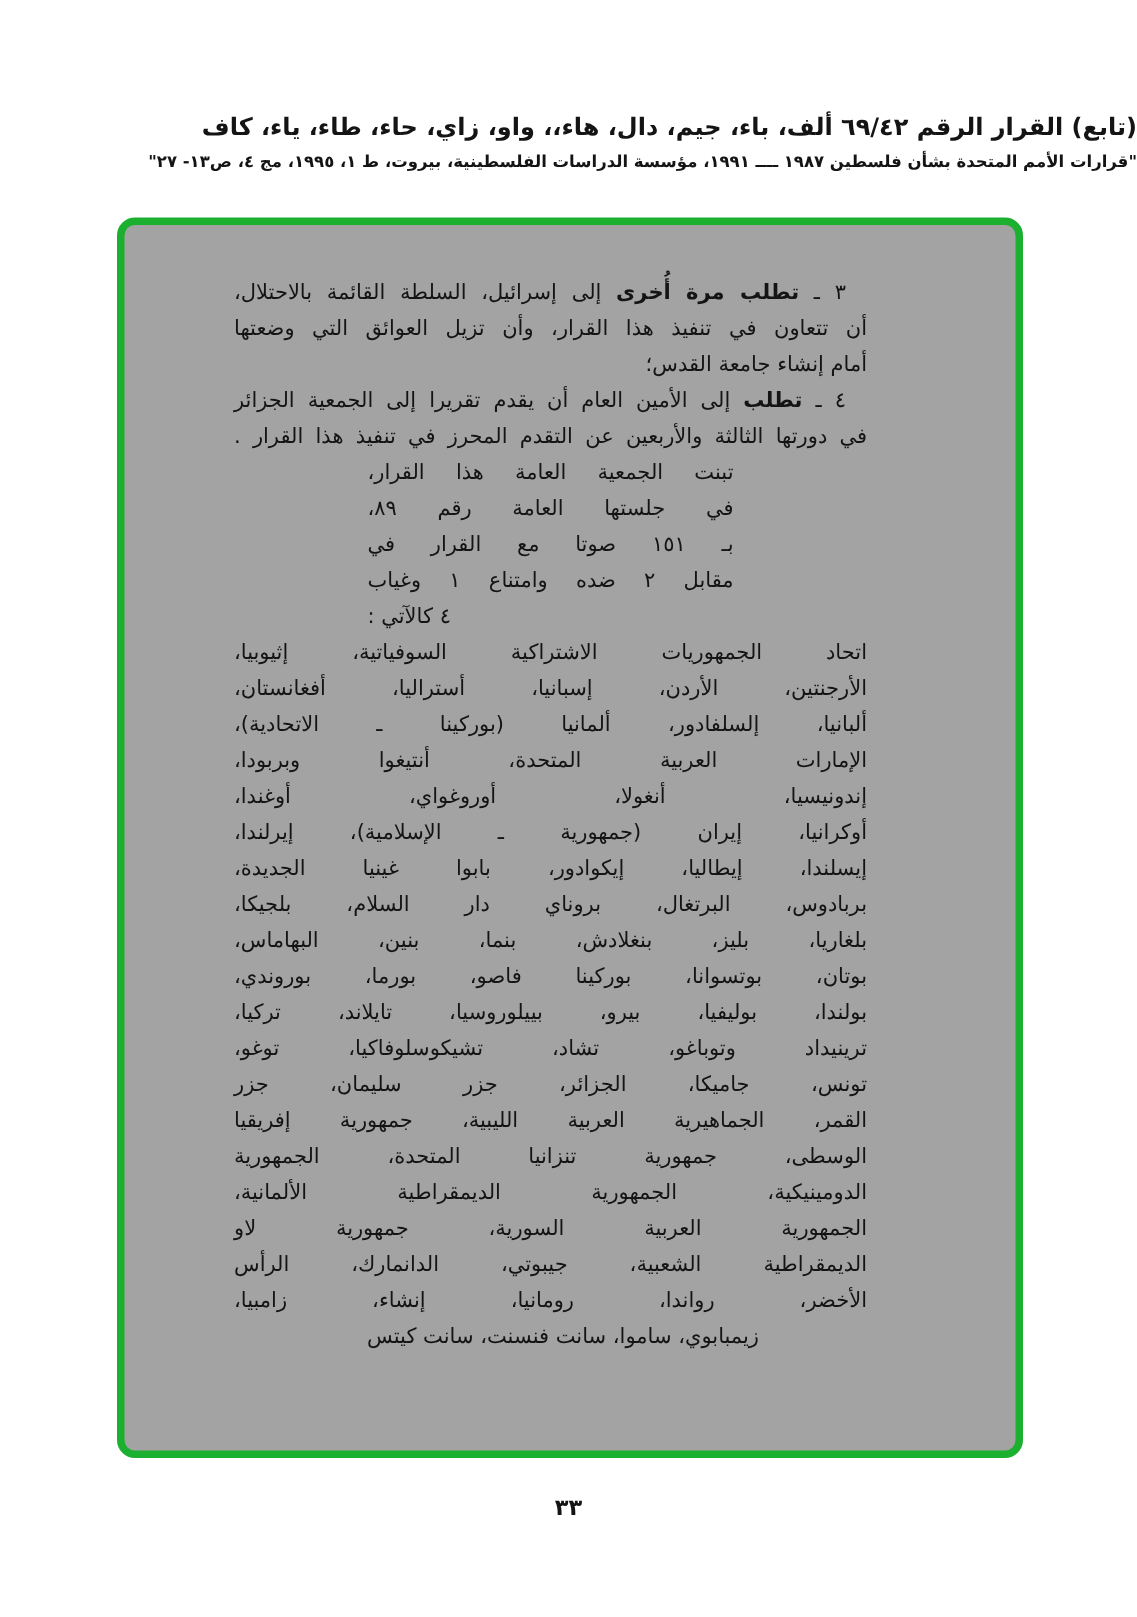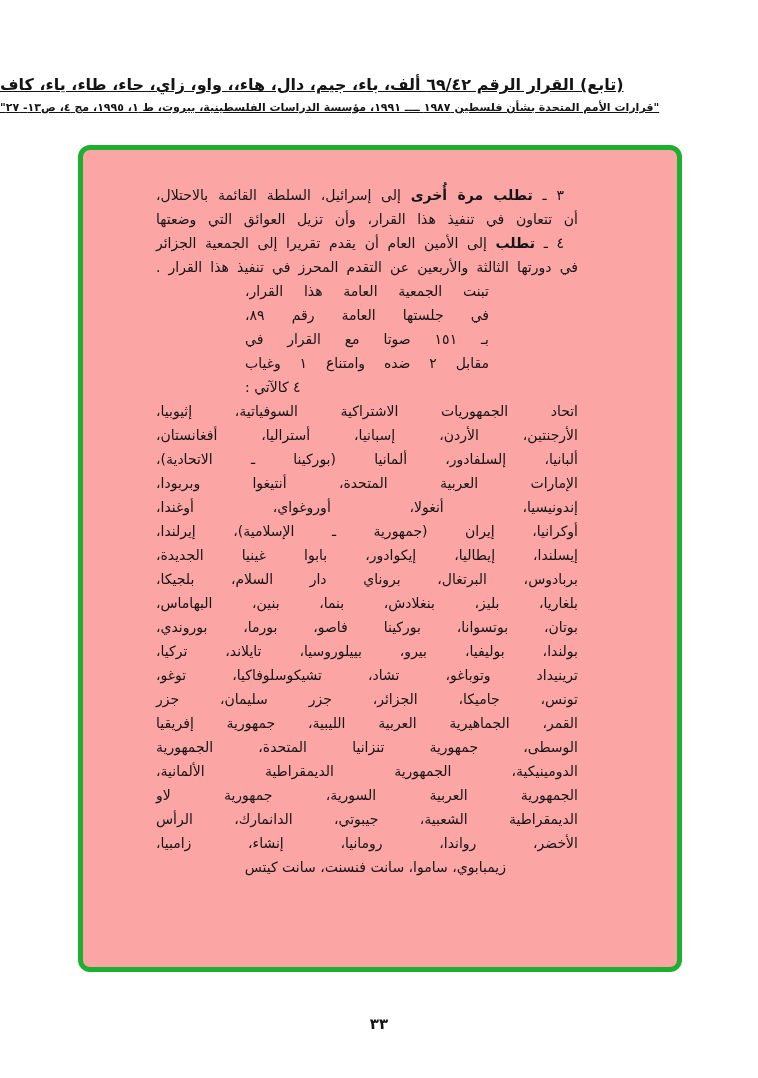--- a/index.html
+++ b/index.html
@@ -14,23 +14,22 @@
     background: #ffffff;
     font-family: "DejaVu Sans", sans-serif;
     color: #141414;
     overflow: hidden;
   }
   .doc-header {
     position: absolute;
     top: 74px;
     left: 0;
     width: 100%;
-    text-align: left;
+    text-align: right;
     direction: rtl;
-    text-decoration: underline;
   }
   .doc-title {
     font-size: 16px;
     font-weight: bold;
     line-height: 22px;
   }
   .doc-source {
     font-size: 11px;
     font-weight: bold;
     line-height: 16px;
@@ -40,21 +39,21 @@
     position: absolute;
     left: 78px;
     top: 145px;
     width: 604px;
     height: 827px;
     box-sizing: border-box;
     border: 5px solid #1cb030;
     border-radius: 12px;
     padding: 33px 99px 0 73px;
     direction: rtl;
-    background: #fca5a5;
+    background: #a3a3a3;
   }
   .line {
     margin: 0;
     font-size: 14px;
     line-height: 24px;
     text-align: justify;
     text-align-last: justify;
   }
   .line.indent { padding-right: 14px; }
   .line.end-right {
@@ -80,37 +79,37 @@
   }
   .country-block { flex: 1; min-width: 0; }
   .page-number {
     position: absolute;
     top: 996px;
     left: 0;
     width: 100%;
     text-align: center;
     font-size: 15px;
     font-weight: bold;
-    margin-top: 19px;
   }
 </style>
 </head>
 <body>
 
 <div class="page">
 
   <header class="doc-header">
     <div class="doc-title">(تابع) القرار الرقم ٦٩/٤٢ ألف، باء، جيم، دال، هاء،، واو، زاي، حاء، طاء، ياء، كاف</div>
     <div class="doc-source">"قرارات الأمم المتحدة بشأن فلسطين ١٩٨٧ ــــ ١٩٩١، مؤسسة الدراسات الفلسطينية، بيروت، ط ١، ١٩٩٥، مج ٤، ص١٣- ٢٧"</div>
   </header>
 
   <main class="content-box">
 
     <p class="line jline indent"><span>٣ ـ </span><span class="b">تطلب مرة أُخرى</span><span> إلى إسرائيل، السلطة القائمة بالاحتلال،</span></p>
     <p class="line">أن تتعاون في تنفيذ هذا القرار، وأن تزيل العوائق التي وضعتها</p>
+    <p class="line end-right">أمام إنشاء جامعة القدس؛</p>
 
     <p class="line indent"><span>٤ ـ </span><span class="b">تطلب</span><span> إلى الأمين العام أن يقدم تقريرا إلى الجمعية الجزائر</span></p>
     <p class="line">في دورتها الثالثة والأربعين عن التقدم المحرز في تنفيذ هذا القرار .</p>
 
     <div class="vote-note">
       <p class="line">تبنت الجمعية العامة هذا القرار،</p>
       <p class="line">في جلستها العامة رقم ٨٩،</p>
       <p class="line">بـ ١٥١ صوتا مع القرار في</p>
       <p class="line">مقابل ٢ ضده وامتناع ١ وغياب</p>
       <p class="line end-left">٤ كالآتي :</p>

